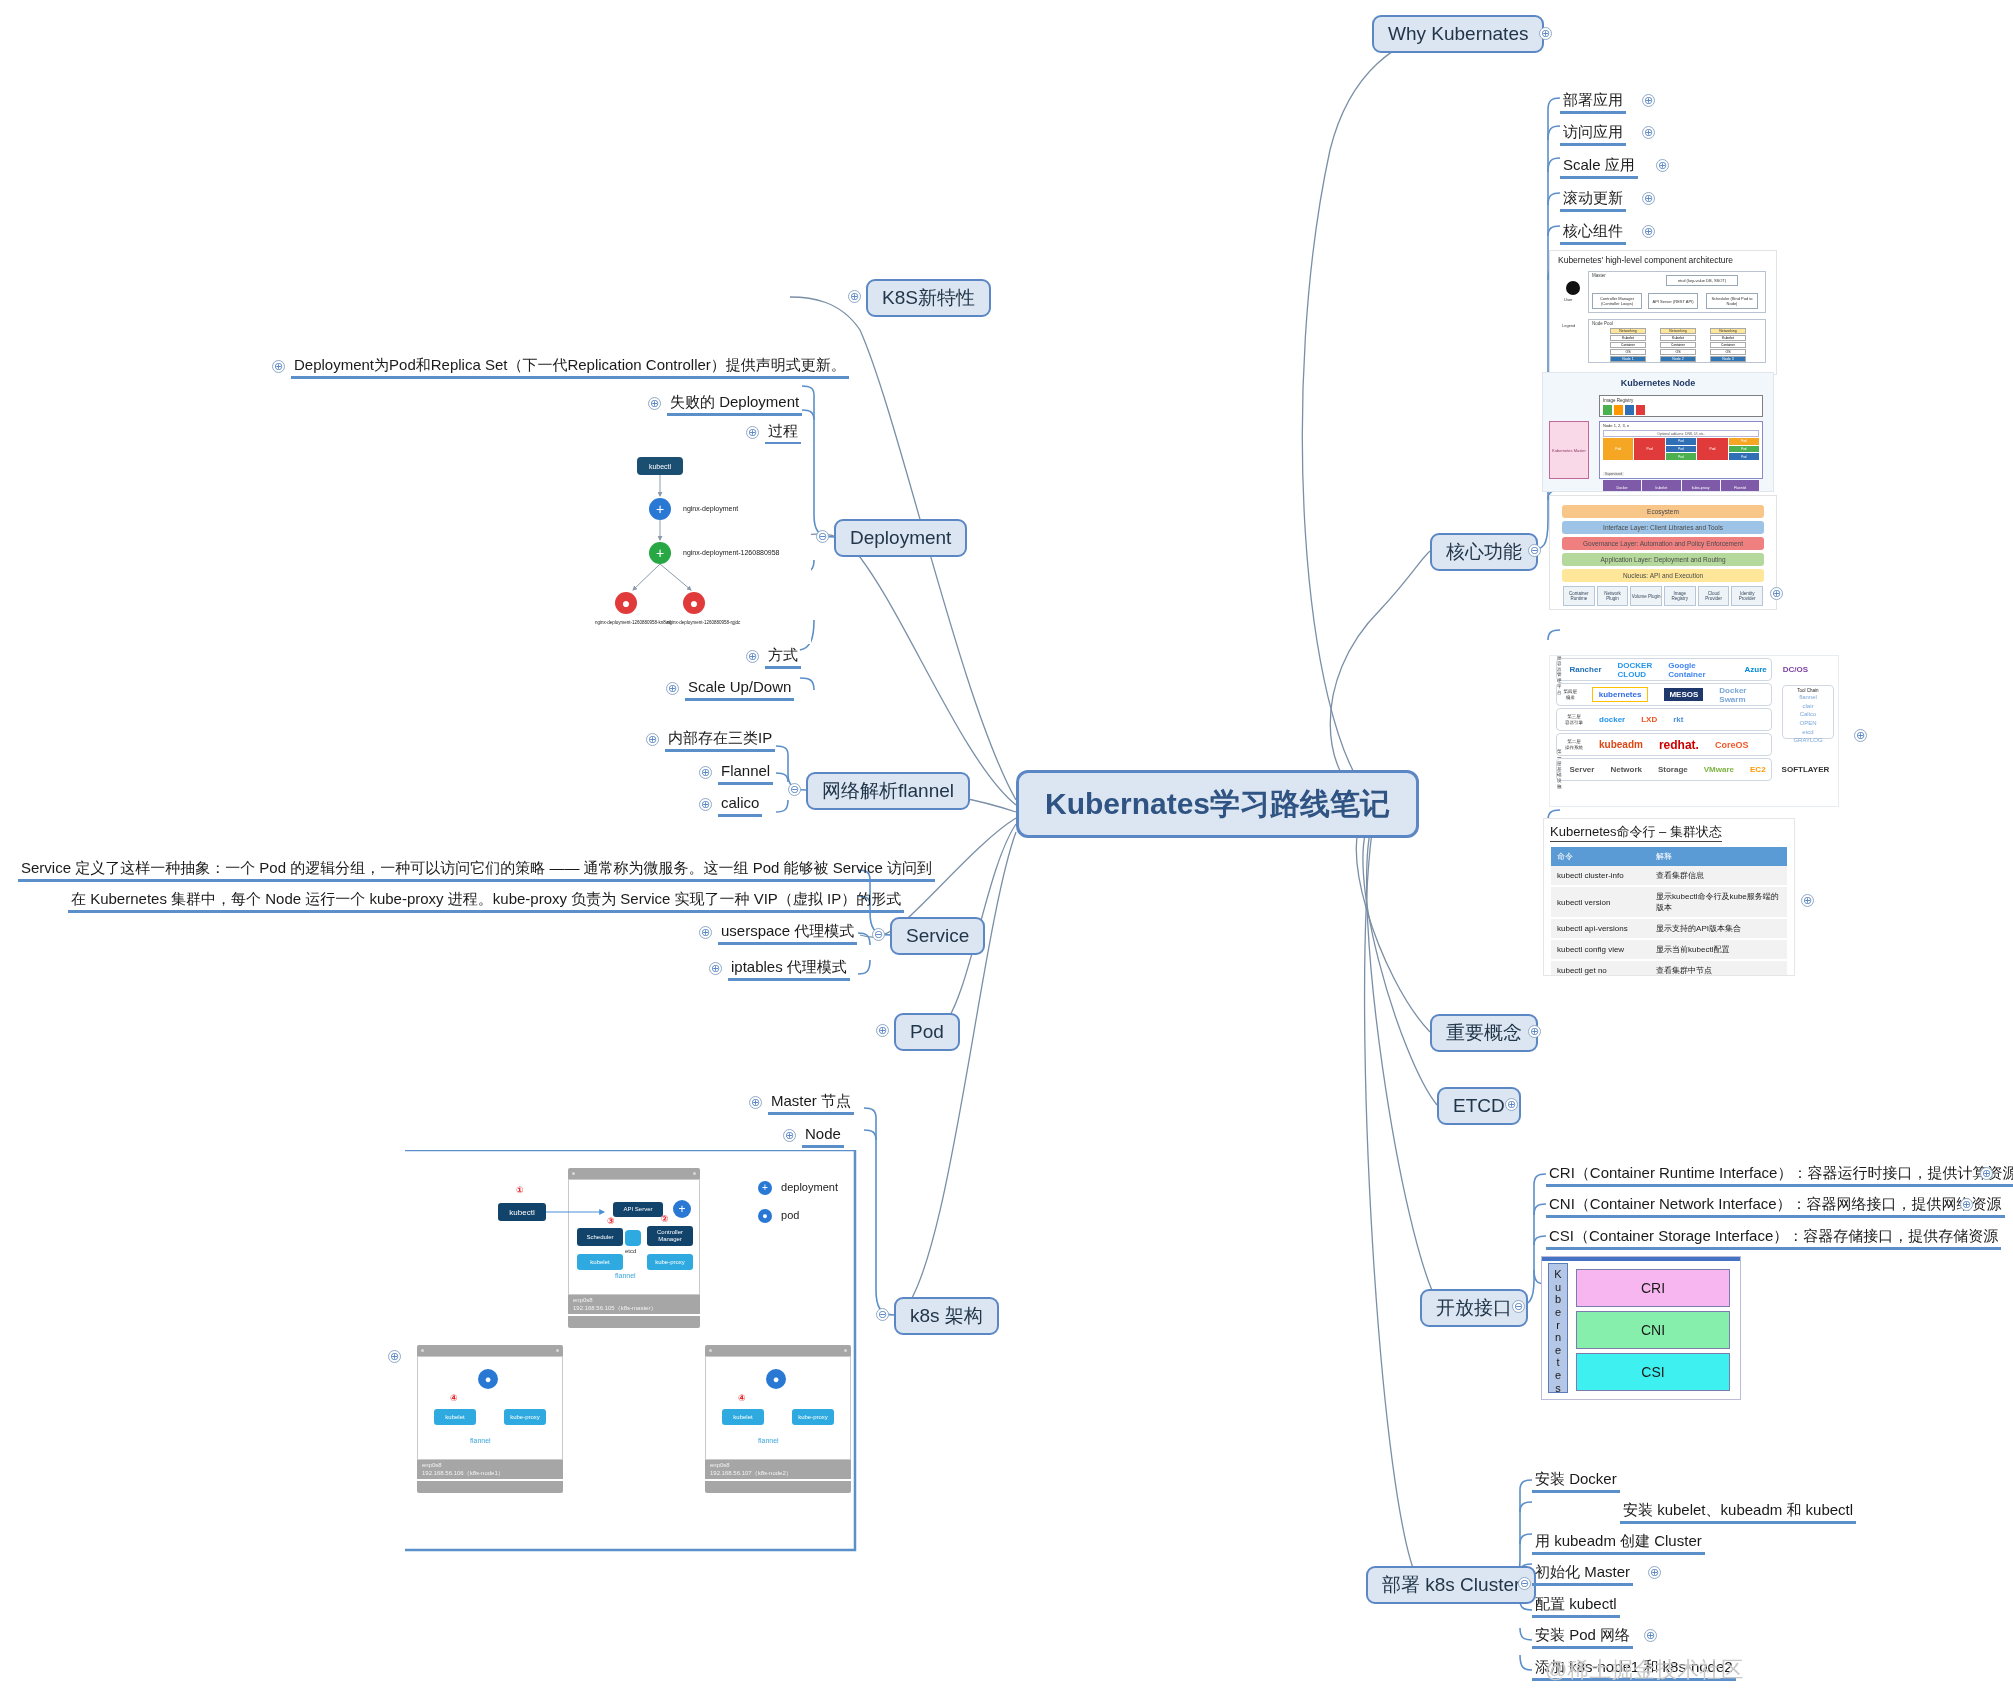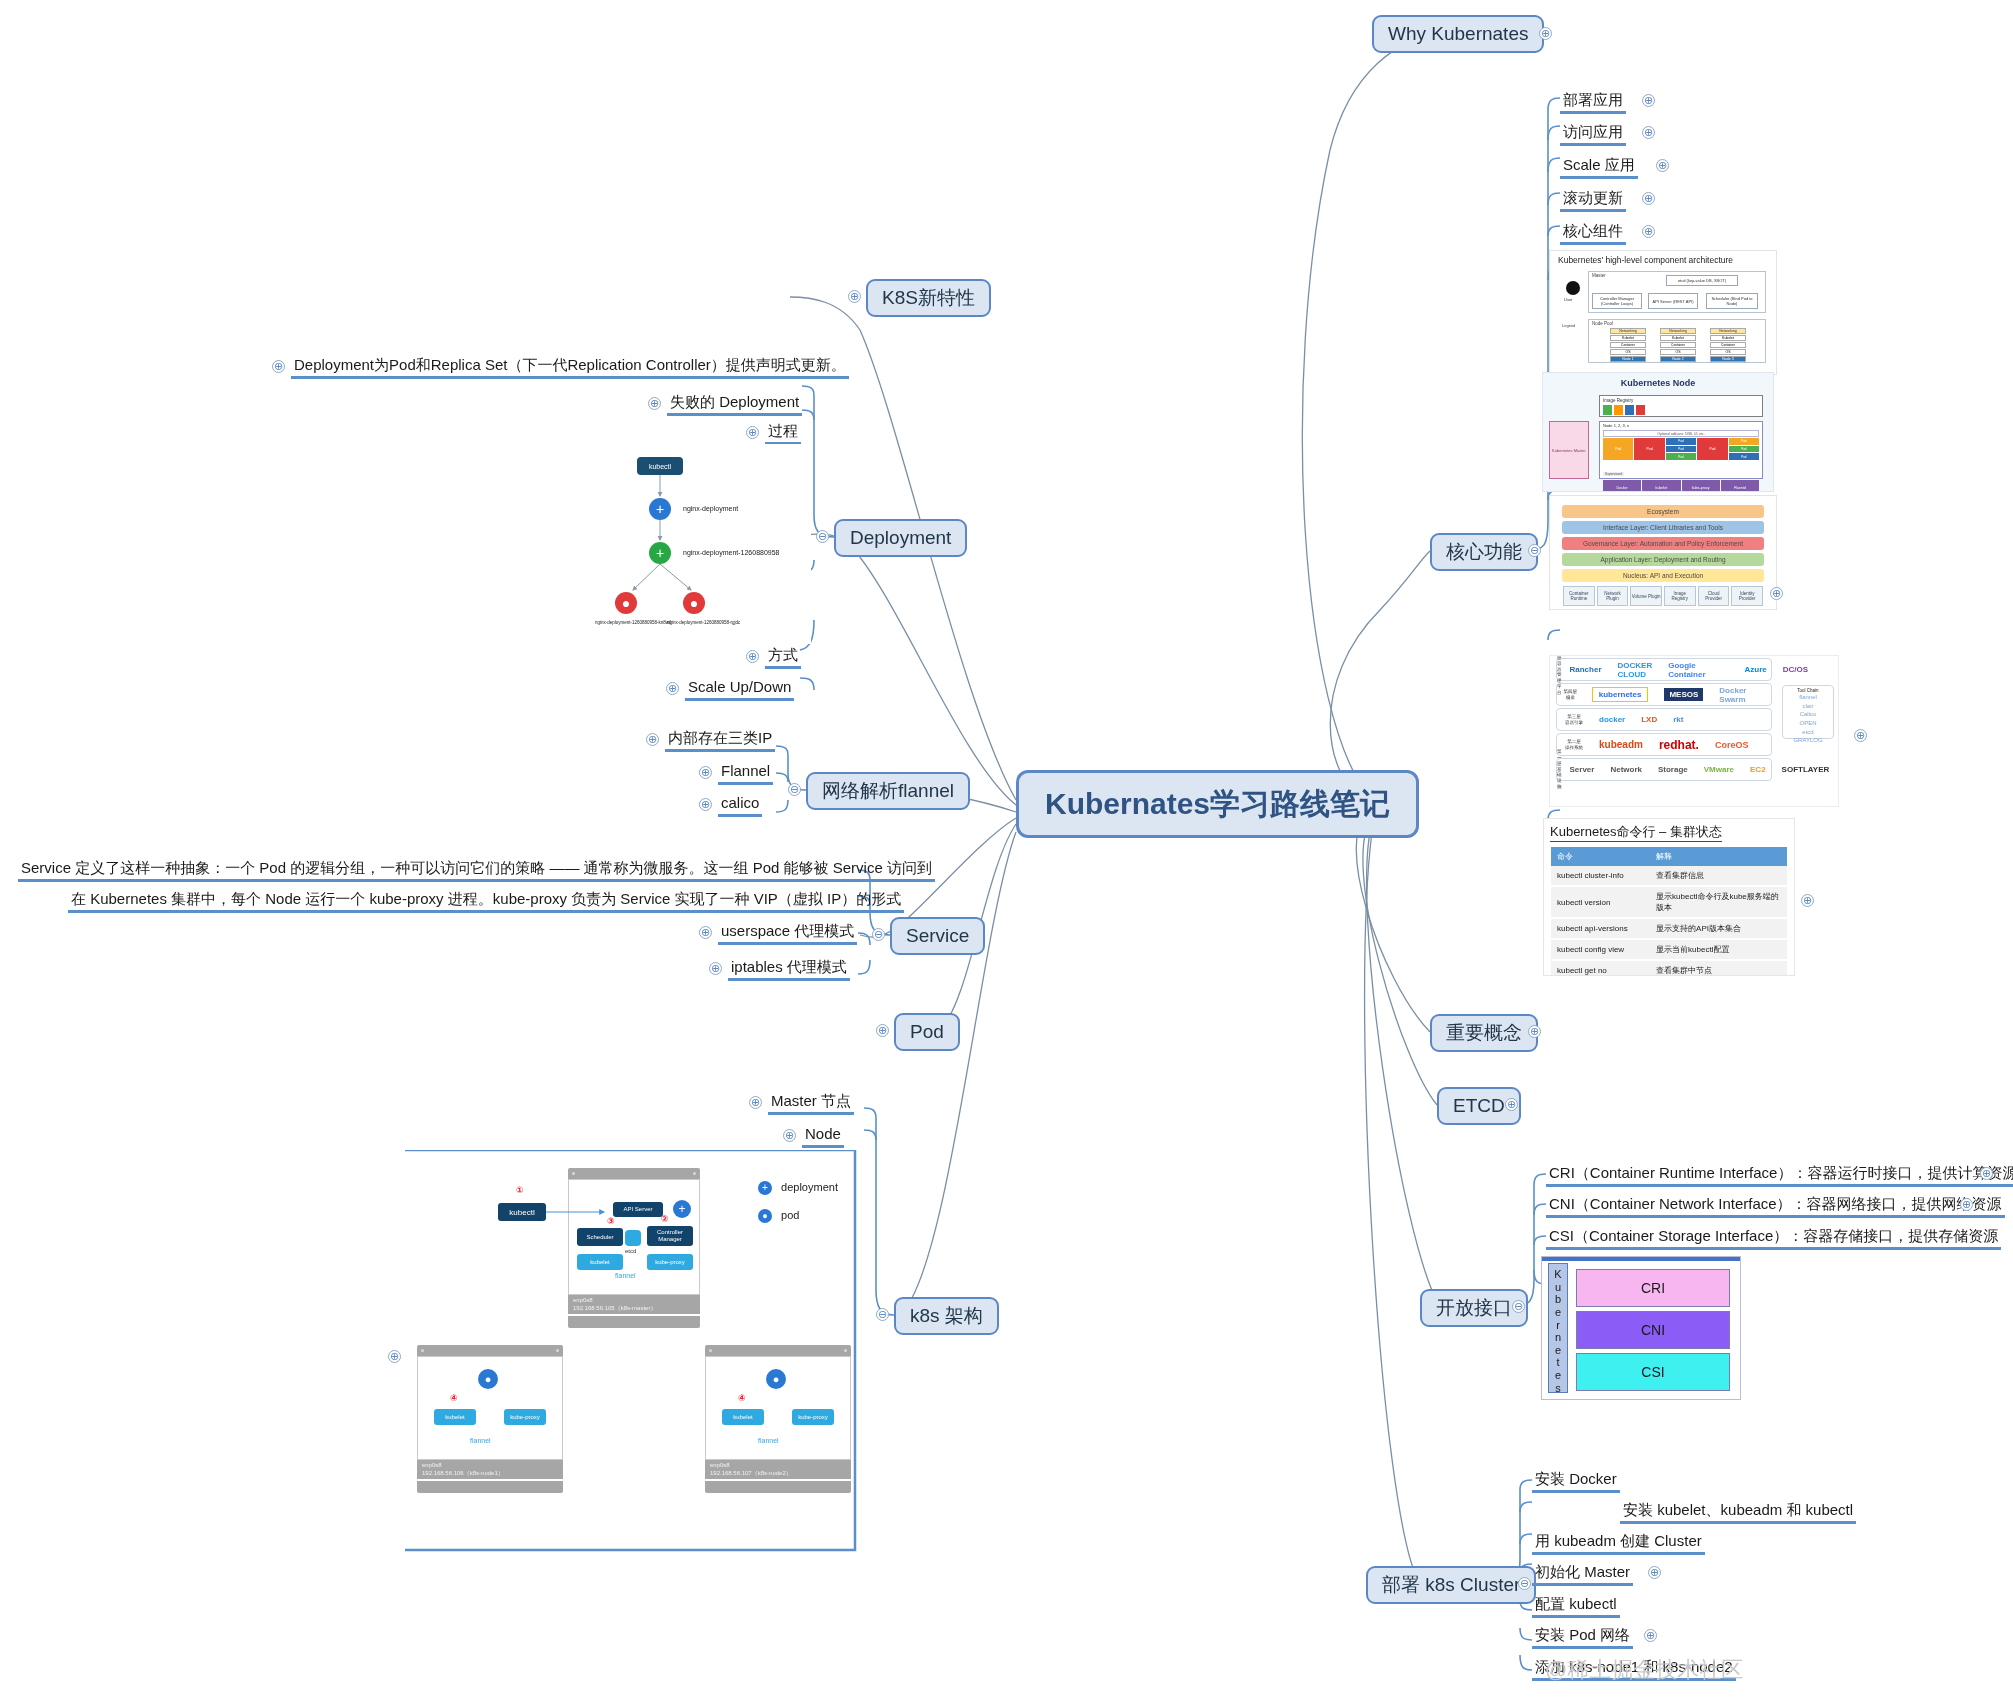--- a/index.html
+++ b/index.html
@@ -461,21 +461,21 @@
         <span>b</span>
         <span>e</span>
         <span>r</span>
         <span>n</span>
         <span>e</span>
         <span>t</span>
         <span>e</span>
         <span>s</span>
     </div>
     <div class="kbox" style="top:12px; height:38px; background:#f8b6f0;">CRI</div>
-    <div class="kbox" style="top:54px; height:38px; background:#8b5cf6;">CNI</div>
+    <div class="kbox" style="top:54px; height:38px; background:#86efac;">CNI</div>
     <div class="kbox" style="top:96px; height:38px; background:#3ff0f0;">CSI</div>
   </div>
 
   <div class="node" style="left:1366px; top:1566px;">
     <div class="box">部署 k8s Cluster</div>
     <div class="toggle" style="left:152px; top:11px;">⊖</div>
   </div>
   <div class="node" style="left:1532px; top:1469px;">
     <span class="plain">安装 Docker</span>
   </div>

